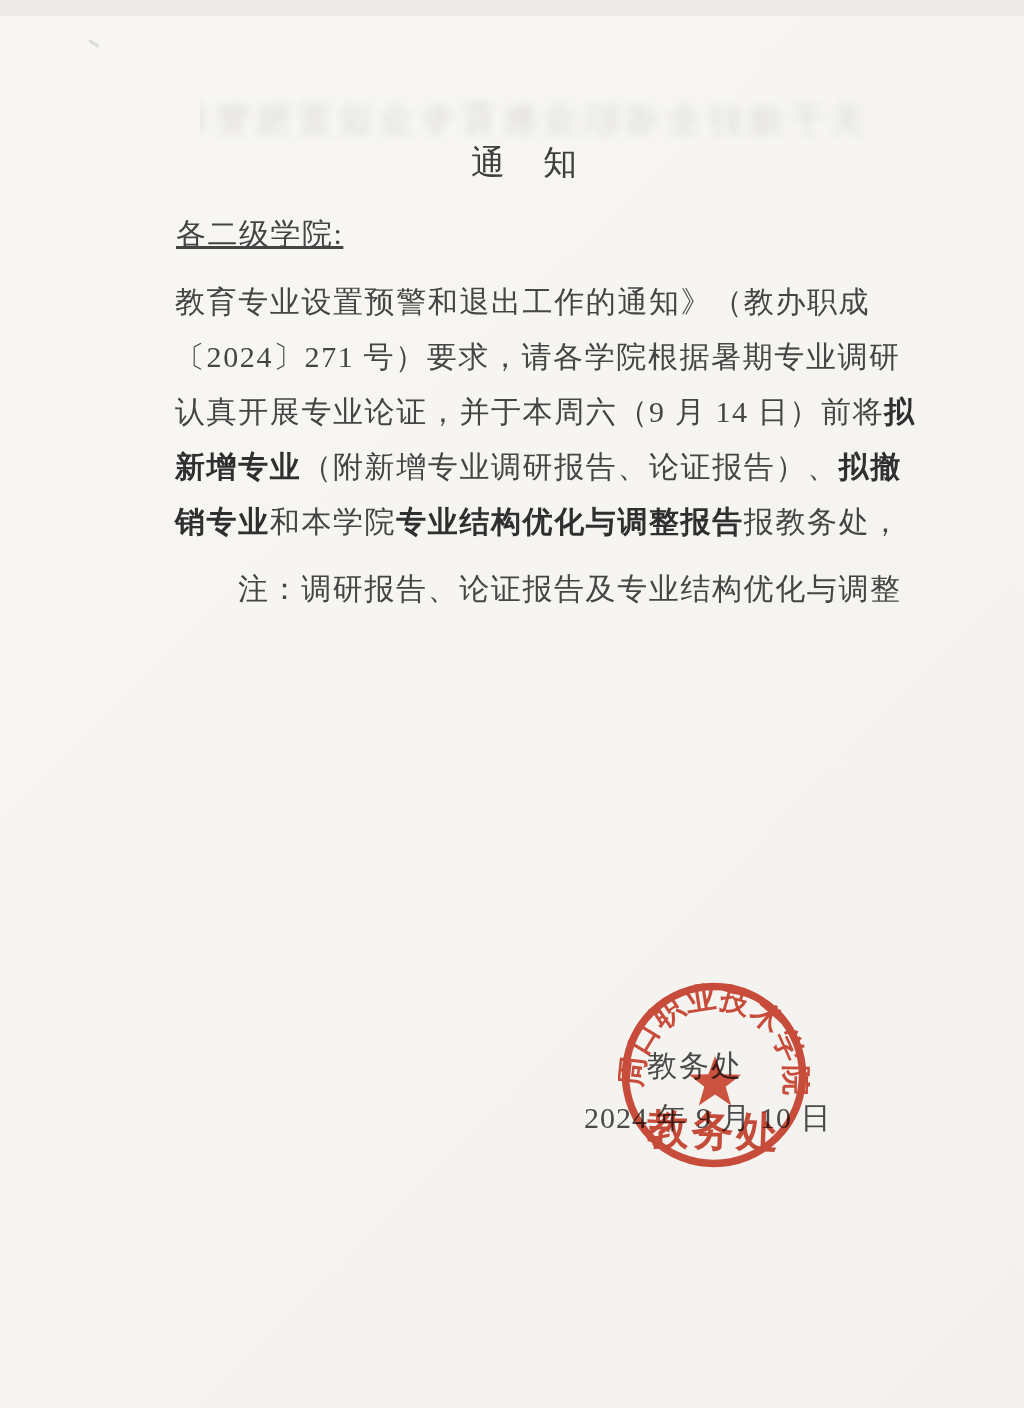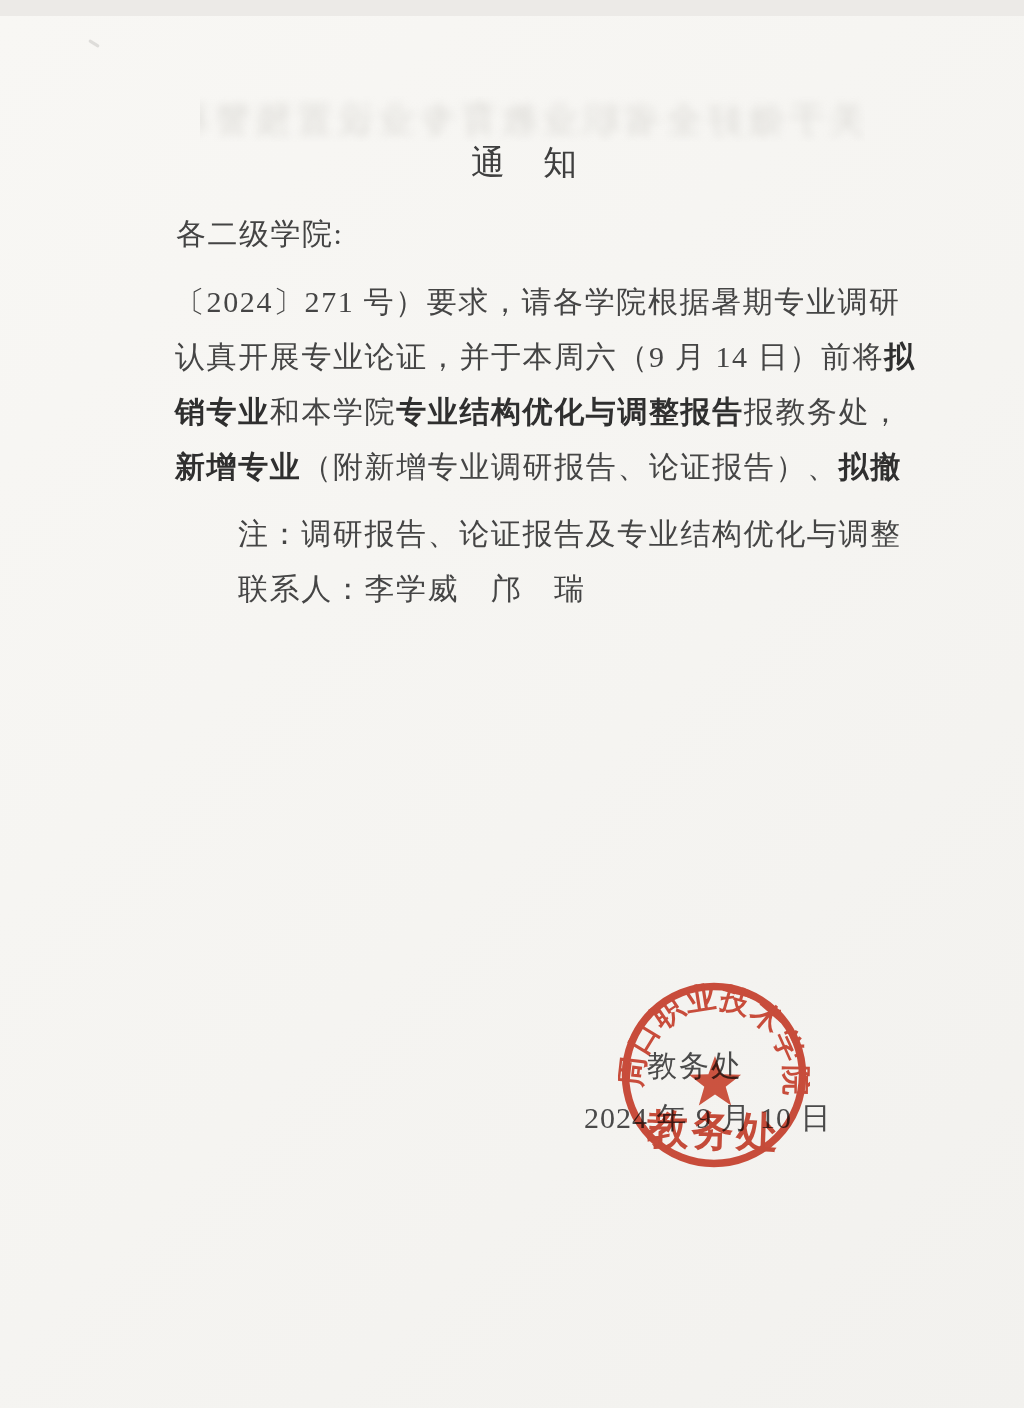--- a/index.html
+++ b/index.html
@@ -28,21 +28,21 @@
     position:absolute;left:88px;top:26px;width:12px;height:3px;
     background:#bfbdba;transform:rotate(32deg);opacity:.45;border-radius:2px;
   }
   .title{
     position:absolute;left:175px;top:126px;width:700px;
     text-align:center;font-size:34px;line-height:42px;
     color:#3f3f3f;letter-spacing:2px;
   }
   .salutation{
     position:absolute;left:176px;top:198px;width:720px;
-    font-size:30px;line-height:40px;color:#444;letter-spacing:1.5px;
+    font-size:30px;line-height:40px;color:#444;letter-spacing:1.5px;text-decoration:underline;
   }
   .body-text{
     position:absolute;left:175px;top:258px;width:712px;
     font-size:30px;color:#454545;letter-spacing:1.6px;
   }
   .body-text .line{line-height:55px;white-space:nowrap;}
   .body-text .line.indent{text-indent:63px;}
   .body-text .line.gap{margin-top:12px;}
   .run.bold{font-weight:700;color:#2f2f2f;}
   .sig-dept{
@@ -68,26 +68,26 @@
   <div class="bleed">
     <span>关于做好全省职业教育专业设置预警和退出工作的通知</span>
   </div>
   <div class="speck"></div>
 
   <div class="title">通　知</div>
 
   <div class="salutation">各二级学院:</div>
 
   <div class="body-text">
+      <div class="line"><span class="run">教育专业设置预警和退出工作的通知》（教办职成</span></div>
       <div class="line"><span class="run">〔2024〕271 号）要求，请各学院根据暑期专业调研</span></div>
       <div class="line"><span class="run">认真开展专业论证，并于本周六（9 月 14 日）前将</span><span class="run bold">拟</span></div>
+      <div class="line"><span class="run bold">新增专业</span><span class="run">（附新增专业调研报告、论证报告）、</span><span class="run bold">拟撤</span></div>
       <div class="line"><span class="run bold">销专业</span><span class="run">和本学院</span><span class="run bold">专业结构优化与调整报告</span><span class="run">报教务处，</span></div>
-      <div class="line"><span class="run bold">新增专业</span><span class="run">（附新增专业调研报告、论证报告）、</span><span class="run bold">拟撤</span></div>
       <div class="line indent gap"><span class="run">注：调研报告、论证报告及专业结构优化与调整</span></div>
-      <div class="line indent"><span class="run">联系人：李学威　邝　瑞</span></div>
     </div>
 
   <div class="sig-dept">教务处</div>
   <div class="sig-date">2024 年 9 月 10 日</div>
 
   <svg class="seal" viewBox="0 0 192 192" xmlns="http://www.w3.org/2000/svg">
     <defs>
       <path id="sealArc" d="M 24.4 108.6 A 72 72 0 1 1 167.6 108.6" fill="none"></path>
     </defs>
     <circle cx="96" cy="96" r="88.5" fill="none" stroke="#cc3d29" stroke-width="7.5"></circle>

